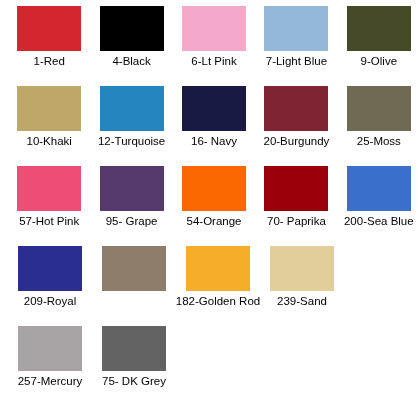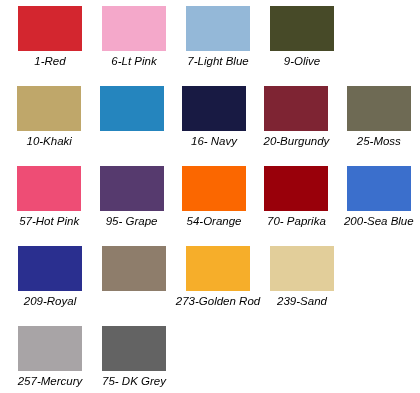--- a/index.html
+++ b/index.html
@@ -46,31 +46,34 @@
     border: 1px solid #8a8a8a;
   }
   .swatch-label {
     margin-top: 4px;
     font-size: 11.5px;
     line-height: 13px;
     color: #000000;
     text-align: center;
     white-space: nowrap;
     letter-spacing: 0px;
-    font-style: italic;
   }
 </style>
 </head>
 <body>
 
 <div id="palette">
     <div class="swatch-row">
       <div class="swatch-cell">
         <div class="swatch-chip" style="background-color: rgb(211, 38, 47);"></div>
         <div class="swatch-label">1-Red</div>
+      </div>
+      <div class="swatch-cell">
+        <div class="swatch-chip" style="background-color: rgb(0, 0, 0);"></div>
+        <div class="swatch-label">4-Black</div>
       </div>
       <div class="swatch-cell">
         <div class="swatch-chip" style="background-color: rgb(244, 168, 202);"></div>
         <div class="swatch-label">6-Lt Pink</div>
       </div>
       <div class="swatch-cell">
         <div class="swatch-chip" style="background-color: rgb(148, 184, 216);"></div>
         <div class="swatch-label">7-Light Blue</div>
       </div>
       <div class="swatch-cell">
@@ -78,20 +81,21 @@
         <div class="swatch-label">9-Olive</div>
       </div>
     </div>
     <div class="swatch-row">
       <div class="swatch-cell">
         <div class="swatch-chip" style="background-color: rgb(191, 167, 106);"></div>
         <div class="swatch-label">10-Khaki</div>
       </div>
       <div class="swatch-cell">
         <div class="swatch-chip" style="background-color: rgb(37, 133, 190);"></div>
+        <div class="swatch-label">12-Turquoise</div>
       </div>
       <div class="swatch-cell">
         <div class="swatch-chip" style="background-color: rgb(24, 26, 67);"></div>
         <div class="swatch-label">16- Navy</div>
       </div>
       <div class="swatch-cell">
         <div class="swatch-chip" style="background-color: rgb(126, 36, 51);"></div>
         <div class="swatch-label">20-Burgundy</div>
       </div>
       <div class="swatch-cell">
@@ -124,21 +128,21 @@
     <div class="swatch-row">
       <div class="swatch-cell">
         <div class="swatch-chip" style="background-color: rgb(42, 47, 143);"></div>
         <div class="swatch-label">209-Royal</div>
       </div>
       <div class="swatch-cell">
         <div class="swatch-chip" style="background-color: rgb(142, 125, 107);"></div>
       </div>
       <div class="swatch-cell">
         <div class="swatch-chip" style="background-color: rgb(246, 174, 42);"></div>
-        <div class="swatch-label">273-Golden Rod</div>
+        <div class="swatch-label">182-Golden Rod</div>
       </div>
       <div class="swatch-cell">
         <div class="swatch-chip" style="background-color: rgb(226, 206, 154);"></div>
         <div class="swatch-label">239-Sand</div>
       </div>
     </div>
     <div class="swatch-row">
       <div class="swatch-cell">
         <div class="swatch-chip" style="background-color: rgb(168, 164, 166);"></div>
         <div class="swatch-label">257-Mercury</div>

